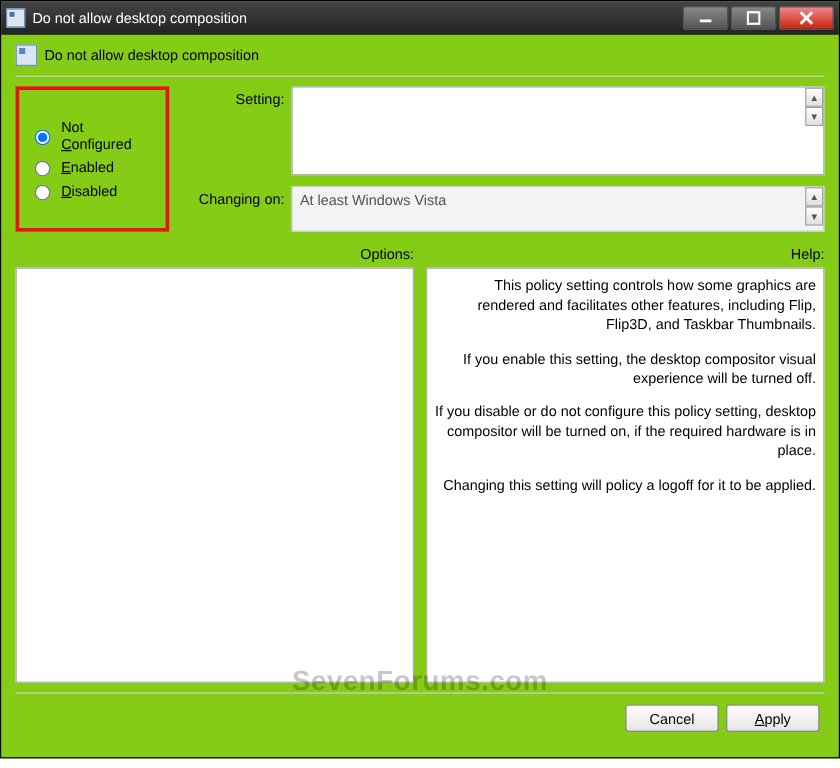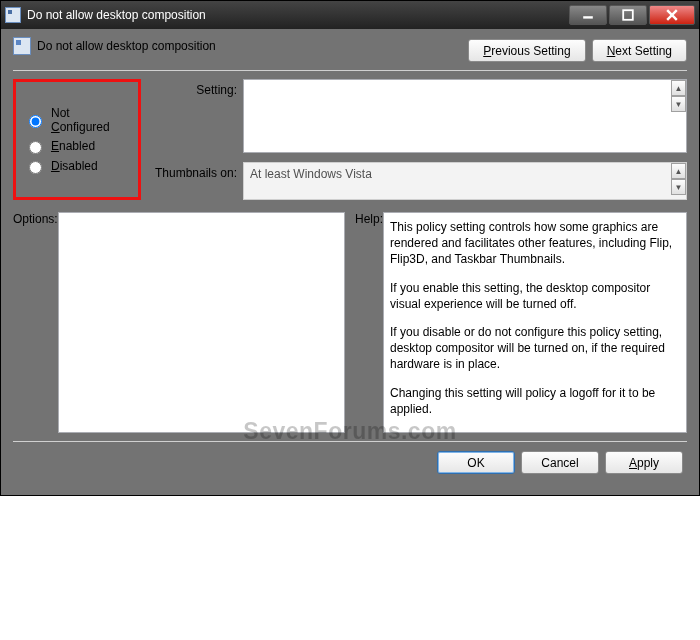--- a/index.html
+++ b/index.html
@@ -1,17 +1,17 @@
 <!DOCTYPE html>
 <html><head>
 <meta charset="utf-8">
 <style>
   * { box-sizing: border-box; font-family: "Segoe UI", Tahoma, sans-serif; font-size: 12px; }
   body { margin: 0; background: #fff; }
-  .window { width: 700px; height: 496px; border: 1px solid #000; background: #737373; position: relative; }
+  .window { width: 700px; height: 632px; border: 1px solid #000; background: #84cc16; position: relative; }
   .titlebar {
     height: 28px; background: linear-gradient(to bottom, #444, #222);
     display: flex; align-items: center; padding: 0 4px; color: #fff;
   }
   .titlebar-icon { width: 16px; height: 16px; background: #dce6f2; border: 1px solid #6a8ebf; margin-right: 6px; position: relative; }
   .titlebar-icon::before { content:""; position:absolute; left:2px; top:2px; width:4px; height:4px; background:#4a6fa5; }
   .titlebar-text { flex: 1; font-size: 12px; }
   .win-btns { display: flex; gap: 2px; }
   .win-btn { width: 38px; height: 20px; border: 1px solid #555; border-radius: 2px; display:flex; align-items:center; justify-content:center; }
   .win-btn.min { background: linear-gradient(to bottom,#888,#555); }
@@ -51,21 +51,21 @@
   }
   .spin-col { position:absolute; right:1px; top:1px; display:flex; flex-direction:column; }
   .spin-btn { width:15px; height:16px; background:linear-gradient(#fdfdfd,#e0e0e0); border:1px solid #a0a0a0; display:flex; align-items:center; justify-content:center; font-size:8px; color:#555; }
   .supported-box { flex:1; position:relative; }
   .supported-text {
     width:100%; height:38px; border:1px solid #cfcfcf; background:#f3f3f3; padding:4px 18px 4px 6px;
     color:#505050;
   }
 
   .lower { display:flex; gap:10px; margin-top:12px; flex:1; min-height:0; }
-  .col { display:flex; flex-direction:row; flex:1; min-height:0; }
+  .col { display:flex; flex-direction:column; flex:1; min-height:0;text-align:right; }
   .col.left { flex: 0 0 332px; }
   .col-label { margin-bottom:4px; }
   .panel { flex:1; border:1px solid #abadb3; background:#fff; padding:6px; overflow:auto; font-size:12px; line-height:1.35; }
   .help-panel p { margin: 0 0 12px 0; }
 
   .footer { height:42px; border-top:1px solid #d0d0d0; margin-top:8px; display:flex; justify-content:flex-end; align-items:center; gap:6px; padding-right:4px; }
   .footer .btn { width:78px; justify-content:center; }
 
   .watermark {
     position:absolute; left:0; right:0; bottom:50px; text-align:center;
@@ -103,28 +103,20 @@
     </div>
   </div>
 
   <div class="client">
 
     <div class="header-row">
       <div class="header-left">
         <div class="policy-icon"></div>
         <div class="policy-name">Do not allow desktop composition</div>
       </div>
-      <div class="header-right">
-        <div class="btn">
-            <span><span class="underline-char">P</span>revious Setting</span>
-          </div>
-        <div class="btn">
-            <span><span class="underline-char">N</span>ext Setting</span>
-          </div>
-      </div>
     </div>
 
     <div class="divider"></div>
 
     <div class="upper">
       <div class="state-box">
         <label class="radio-row">
           <input type="radio" class="radio-input" name="state" checked="" style="">
           <span>Not <span class="underline-char">C</span>onfigured</span>
         </label>
@@ -143,21 +135,21 @@
           <div class="field-label">Setting:</div>
           <div class="comment-wrap">
             <textarea class="comment-area" style=""></textarea>
             <div class="spin-col">
               <div class="spin-btn">▲</div>
               <div class="spin-btn" style="margin-top:auto">▼</div>
             </div>
           </div>
         </div>
         <div class="field-row">
-          <div class="field-label">Thumbnails on:</div>
+          <div class="field-label">Changing on:</div>
           <div class="supported-box">
             <div class="supported-text">At least Windows Vista</div>
             <div class="spin-col" style="top:1px;">
               <div class="spin-btn">▲</div>
               <div class="spin-btn">▼</div>
             </div>
           </div>
         </div>
       </div>
     </div>
@@ -172,21 +164,20 @@
         <div class="panel help-panel">
           <p>This policy setting controls how some graphics are rendered and facilitates other features, including Flip, Flip3D, and Taskbar Thumbnails.</p>
           <p>If you enable this setting, the desktop compositor visual experience will be turned off.</p>
           <p>If you disable or do not configure this policy setting, desktop compositor will be turned on, if the required hardware is in place.</p>
           <p>Changing this setting will policy a logoff for it to be applied.</p>
         </div>
       </div>
     </div>
 
     <div class="footer">
-      <div class="btn default">OK</div>
       <div class="btn">Cancel</div>
       <div class="btn">
           <span><span class="underline-char">A</span>pply</span>
         </div>
     </div>
 
   </div>
 
   <div class="watermark">SevenForums.com</div>
 

